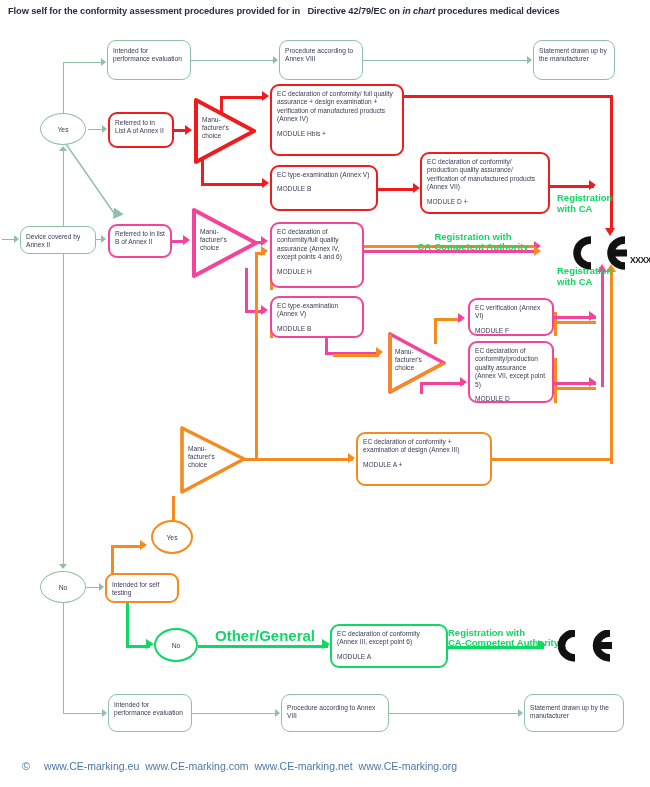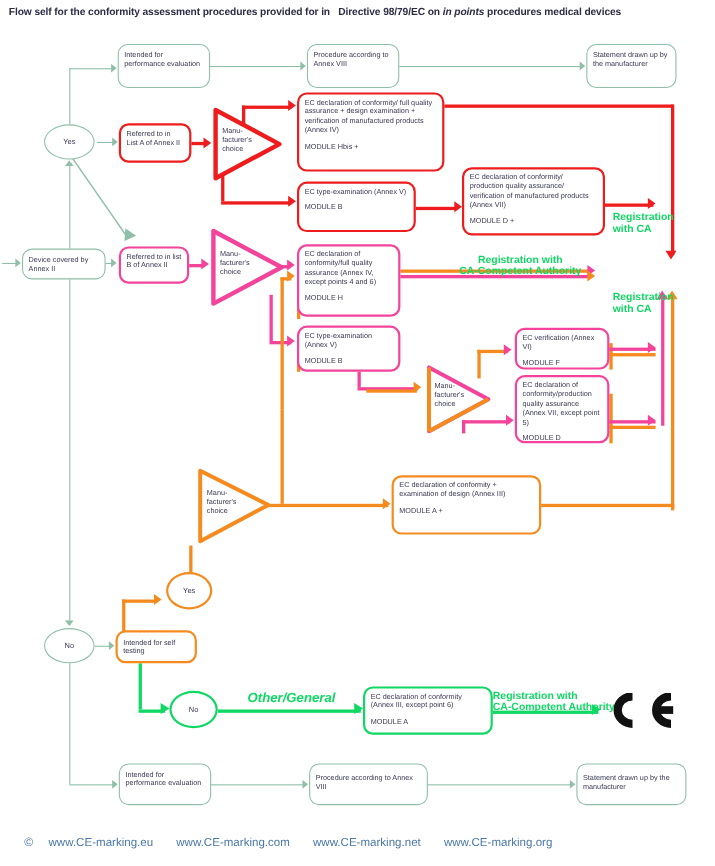--- a/index.html
+++ b/index.html
@@ -65,32 +65,32 @@
   
   .reg{position:absolute;color:#10d864;font-weight:bold;z-index:7;text-align:center;}
 
   
   .ce{position:absolute;z-index:7;}
   .ce .xxxx{position:absolute;font-size:8.5px;font-weight:bold;color:#111;
             letter-spacing:-0.4px;}
 
   .footer{position:absolute;left:22px;top:760px;width:610px;
           font-size:10.5px;color:#4a78a8;}
-  .footer span{margin-right:21px;}
+  .footer span{margin-right:6px;}
   .footer .cpy{font-size:11px;color:#4a78a8;margin-right:14px;}
 </style>
 </head>
 <body>
 
 <div id="root">
 
   <div class="title">
     <span>Flow self for the conformity assessment procedures provided for in</span>
-    &nbsp;&nbsp;<span class="plain">Directive 98/79/EC on</span>
-    <span class="ital">in points</span>
+    &nbsp;&nbsp;<span class="plain">Directive 42/79/EC on</span>
+    <span class="ital">in chart</span>
     <span class="plain">procedures medical devices</span>
   </div>
 
   <div class="ln v g" style="left:63px;top:62px;height:78px;"></div>
   <div class="ln h g" style="left:63px;top:62px;width:40px;"></div>
   <div class="ah g-right" style="left:101px;top:58px;"></div>
 
   <div class="node green" style="left:107px;top:40px;width:84px;height:40px;padding-top:6px;">
     <span class="ttl">Intended for performance evaluation</span>
   </div>
@@ -289,20 +289,28 @@
   <div class="ln h o" style="left:364px;top:245px;width:174px;"></div>
   <div class="ln h p" style="left:364px;top:250px;width:174px;"></div>
   <div class="ah p-right" style="left:534px;top:241px;"></div>
   <div class="ah o-right" style="left:534px;top:246px;"></div>
 
   <div class="reg" style="left:398px;top:232px;width:150px;font-size:9.5px;line-height:1.05;">
     <span>Registration with</span><br>
     <span>CA-Competent Authority</span>
   </div>
 
+  <div class="ce" style="left:569px;top:236px;width:76px;height:34px;">
+    <svg width="62" height="34" viewBox="0 0 62 34">
+      <path d="M22 4 A14 13 0 1 0 22 30" fill="none" stroke="#111" stroke-width="7.5" stroke-linecap="butt"></path>
+      <path d="M56 4 A14 13 0 1 0 56 30" fill="none" stroke="#111" stroke-width="7.5" stroke-linecap="butt"></path>
+      <rect x="44" y="13.5" width="14" height="7" fill="#111"></rect>
+    </svg>
+    <span class="xxxx" style="left:61px;top:19px;">XXXX</span>
+  </div>
 
   <div class="reg" style="left:557px;top:266px;width:92px;font-size:9.5px;line-height:1.12;text-align:left;">
     <span>Registration</span><br>
     <span>with      CA</span>
   </div>
 
   <div class="ln v o" style="left:255px;top:372px;height:86px;"></div>
   <div class="ln h o" style="left:213px;top:458px;width:140px;"></div>
   <div class="ah o-right" style="left:348px;top:453px;"></div>
 
@@ -349,21 +357,21 @@
   <div class="ln h e" style="left:126px;top:645px;width:24px;"></div>
   <div class="ah e-right" style="left:146px;top:639px;"></div>
 
   <div class="circ emgreen" style="left:154px;top:628px;width:44px;height:34px;">
     <span>No</span>
   </div>
 
   <div class="ln h e" style="left:198px;top:645px;width:130px;"></div>
   <div class="ah e-right" style="left:322px;top:639px;"></div>
 
-  <div class="reg" style="left:209px;top:627px;width:112px;font-size:12px;font-style:italic;">
+  <div class="reg" style="left:209px;top:627px;width:112px;font-size:15px;">
     <span>Other/General</span>
   </div>
 
   <div class="node emgreen" style="left:330px;top:624px;width:118px;height:44px;">
     <span class="ttl">EC declaration of conformity (Annex III, except point 6)</span>
     <span class="mod">MODULE A</span>
   </div>
 
   <div class="ln h e" style="left:448px;top:646px;width:96px;"></div>
   <div class="ah e-right" style="left:538px;top:640px;"></div>

